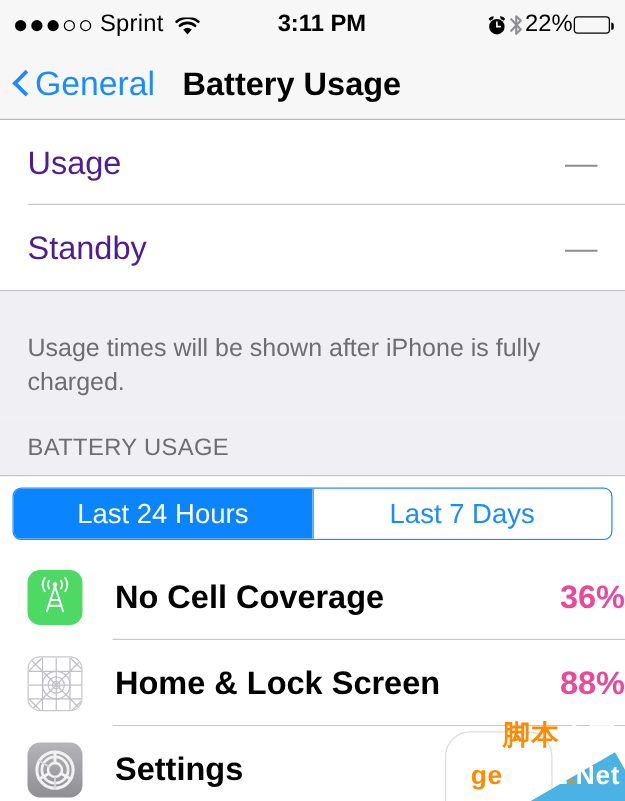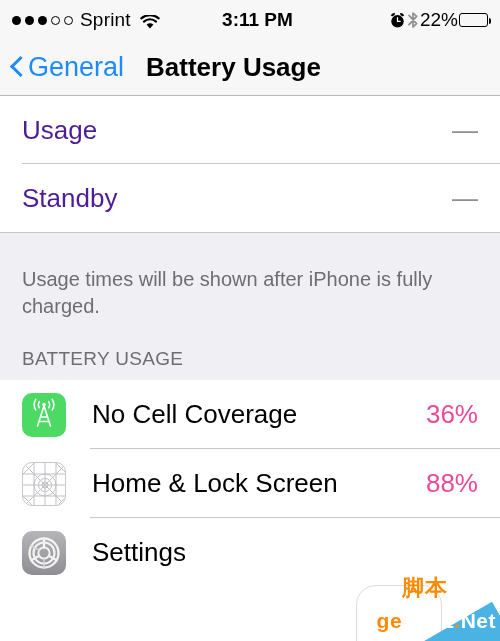--- a/index.html
+++ b/index.html
@@ -128,22 +128,23 @@
   }
   .seg.active { background:#0a84ff; color:#fff; }
   .seg.inactive { background:#fff; color:#1a8cff; }
   .seg.inactive + .seg.active,
   .seg.active + .seg.inactive { border-left:1.6px solid #1a8cff; }
 
   
   .usagerow {
     height:69px; background:#fff;
     display:flex; align-items:center;
-    padding-left:22px; padding-right:22px;
+    padding-left:22px; 
     position:relative;
+    font-weight:bold;
   }
   .appicon {
     width:44px; height:44px; border-radius:10px;
     flex:none; position:relative; overflow:hidden;
   }
   .urlabel {
     margin-left:26px; font-size:26px; color:#000;
     white-space:nowrap;
   }
   .urvalue {
@@ -264,20 +265,30 @@
         <span class="rvalue">—</span>
       </div>
     </div>
 
     <div class="footer">
       <p>Usage times will be shown after iPhone is fully charged.</p>
     </div>
 
     <div class="sectionhdr">BATTERY USAGE</div>
 
+    <div class="segwrap">
+      <div class="segctl">
+        <div class="seg active">
+          <span>Last 24 Hours</span>
+        </div>
+        <div class="seg inactive">
+          <span>Last 7 Days</span>
+        </div>
+      </div>
+    </div>
 
     <div>
 
       <div class="usagerow">
         <span class="appicon ic-cell">
           <svg width="44" height="44" viewBox="0 0 44 44">
             <path d="M22 13 L15.5 33 M22 13 L28.5 33 M18.6 24 H25.4 M17.2 28.5 H26.8" stroke="#fff" stroke-width="1.6" fill="none" stroke-linecap="round"></path>
             <circle cx="22" cy="11.5" r="1.8" fill="#fff"></circle>
             <path d="M17.3 8.6 a6 6 0 0 0 0 6.2" stroke="#fff" stroke-width="1.5" fill="none" stroke-linecap="round"></path>
             <path d="M13.8 6.4 a10 10 0 0 0 0 10.6" stroke="#fff" stroke-width="1.5" fill="none" stroke-linecap="round"></path>

